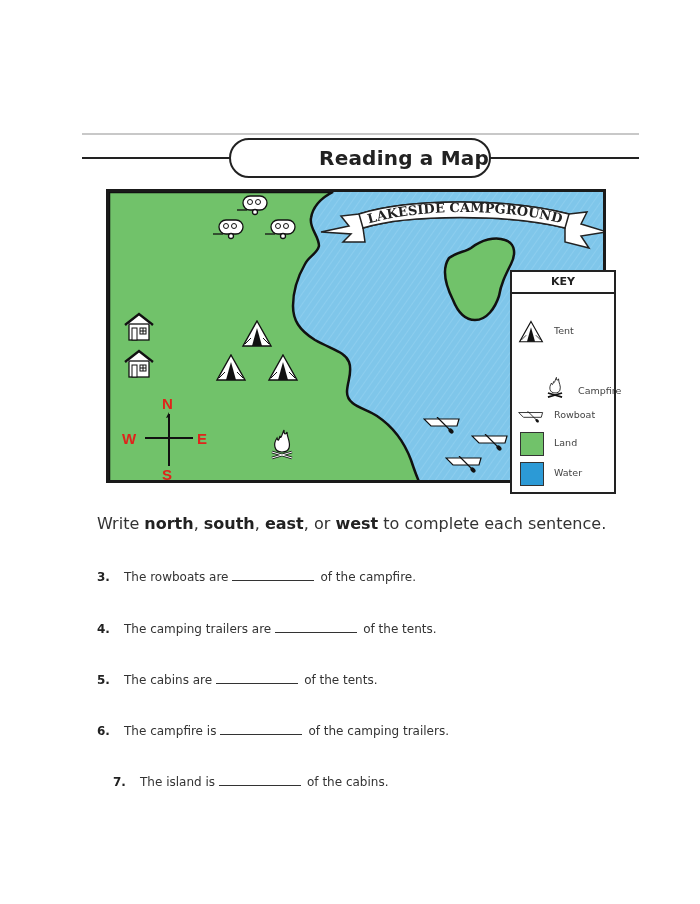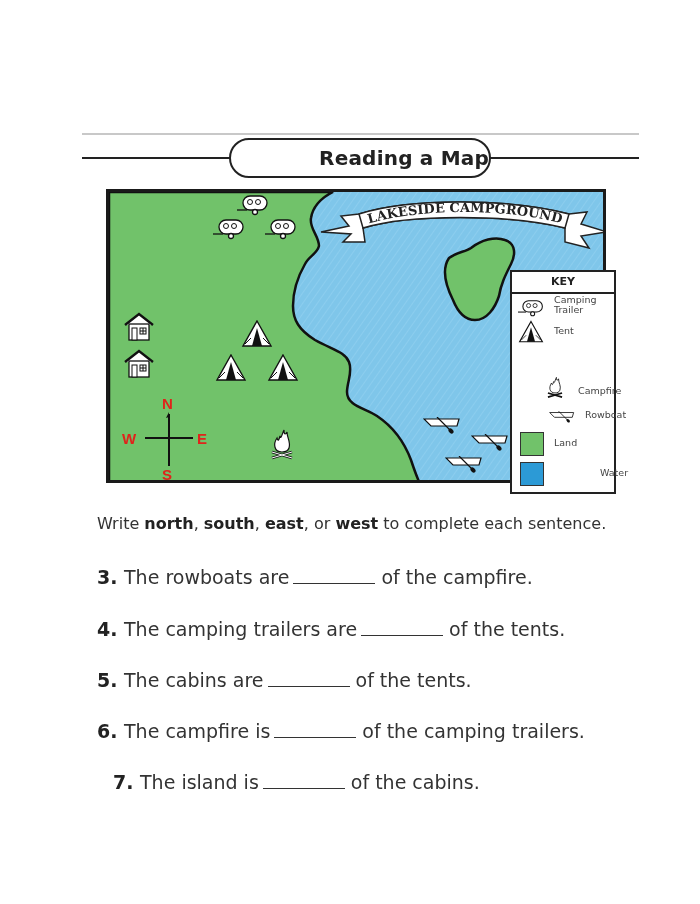--- a/index.html
+++ b/index.html
@@ -14,21 +14,21 @@
   .compass-letter{position:absolute;color:#e0231b;font-weight:bold;font-size:15px;font-family:"Liberation Sans",sans-serif;}
   .banner-text{font-family:"DejaVu Serif",serif;font-weight:bold;}
   .key{position:absolute;left:510px;top:270px;width:106px;height:224px;background:#fff;border:2px solid #222;box-sizing:border-box;}
   .key-title{height:20px;border-bottom:2px solid #222;text-align:center;font-weight:bold;font-size:11px;line-height:20px;color:#222;}
   .key-row{position:absolute;left:0;width:100%;height:28px;}
   .key-row .ki{position:absolute;left:6px;top:2px;width:26px;height:24px;}
   .key-row .kl{position:absolute;left:42px;top:0;font-size:9.5px;color:#444;line-height:10px;}
   .swatch{position:absolute;left:8px;top:2px;width:22px;height:22px;border:1px solid #333;}
   .instructions{position:absolute;left:97px;top:514px;font-size:16px;color:#333;white-space:nowrap;}
   .instructions b{color:#222;}
-  .q{position:absolute;left:97px;font-size:19px;color:#333;white-space:nowrap;}
+  .q{position:absolute;left:97px;font-size:12px;color:#333;white-space:nowrap;}
   .q .num{font-weight:bold;color:#222;display:inline-block;width:27px;}
   .blank{display:inline-block;border-bottom:1.5px solid #333;height:14px;vertical-align:baseline;margin:0 6px 0 4px;}
 </style>
 </head>
 <body>
 
 <div class="top-rule"></div>
 <div class="title-line" style="left:82px;width:148px;"></div>
 <div class="title-line" style="left:490px;width:149px;"></div>
 <div class="title-pill">
@@ -143,66 +143,56 @@
   <svg class="icon" style="left:336px;top:264px;" width="38" height="20" viewBox="0 0 38 20">
       <path d="M1,2 L36,2 L34,9 L8,9 Z" fill="#fff" stroke="#111" stroke-width="1.2"></path>
       <line x1="14" y1="0" x2="28" y2="14" stroke="#111" stroke-width="1.2"></line>
       <ellipse cx="28" cy="14" rx="2" ry="3" fill="#111" transform="rotate(-45 28 14)"></ellipse>
     </svg>
 </div>
 
 <div class="key">
   <div class="key-title">KEY</div>
 
-  <div class="key-row" style="top:22px;">
-    <svg class="ki" viewBox="0 0 32 22">
-        <rect x="6" y="2" width="24" height="14" rx="7" fill="#fff" stroke="#111" stroke-width="1.3"></rect>
-        <circle cx="13" cy="8" r="2.5" fill="none" stroke="#111"></circle>
-        <circle cx="21" cy="8" r="2.5" fill="none" stroke="#111"></circle>
-        <line x1="0" y1="16" x2="10" y2="16" stroke="#111" stroke-width="1.3"></line>
-        <circle cx="18" cy="18" r="2.5" fill="#fff" stroke="#111" stroke-width="1.3"></circle>
-      </svg>
-    <div class="kl" style="top:1px;"><span>Camping</span><br><span>Trailer</span></div>
-  </div>
 
   <div class="key-row" style="top:46px;">
     <svg class="ki" viewBox="0 0 32 28">
         <path d="M16,1 L30,26 L2,26 Z" fill="#fff" stroke="#111" stroke-width="1.4"></path>
         <path d="M16,8 L21,26 L11,26 Z" fill="#111"></path>
         <path d="M4,24 L10,18 M28,24 L22,18" stroke="#111"></path>
       </svg>
     <div class="kl" style="top:8px;"><span>Tent</span></div>
   </div>
 
 
   <div class="key-row" style="top:102px;margin-left:24px;">
     <svg class="ki" viewBox="0 0 26 34">
         <path d="M13,24 C5,24 4,16 8,10 C9,14 10,12 11,8 C12,12 13,6 15,2 C15,8 17,6 18,4 C18,10 22,14 20,20 C19,23 16,24 13,24 Z" fill="#fff" stroke="#111" stroke-width="1.2"></path>
         <path d="M3,30 L23,24 M3,24 L23,30" stroke="#111" stroke-width="2.4"></path>
       </svg>
     <div class="kl" style="top:12px;"><span>Campfire</span></div>
   </div>
 
-  <div class="key-row" style="top:132px;margin-left:31px;">
+  <div class="key-row" style="top:132px;">
     <svg class="ki" viewBox="0 0 38 20">
         <path d="M1,2 L36,2 L34,9 L8,9 Z" fill="#fff" stroke="#111" stroke-width="1.2"></path>
         <line x1="14" y1="0" x2="28" y2="14" stroke="#111" stroke-width="1.2"></line>
         <ellipse cx="28" cy="14" rx="2" ry="3" fill="#111" transform="rotate(-45 28 14)"></ellipse>
       </svg>
     <div class="kl" style="top:6px;"><span>Rowboat</span></div>
   </div>
 
   <div class="key-row" style="top:158px;">
     <div class="swatch" style="background:#71c26a;"></div>
     <div class="kl" style="top:8px;"><span>Land</span></div>
   </div>
 
   <div class="key-row" style="top:188px;">
     <div class="swatch" style="background:#2c9ad6;"></div>
-    <div class="kl" style="top:8px;margin-left:46px;"><span>Water</span></div>
+    <div class="kl" style="top:8px;"><span>Water</span></div>
   </div>
 </div>
 
 <div class="instructions"><span>Write </span><b>north</b><span>, </span><b>south</b><span>, </span><b>east</b><span>, or </span><b>west</b><span> to complete each sentence.</span></div>
 
 <div class="q" style="top:566px;">
   <span class="num">3.</span><span>The rowboats are</span><span class="blank" style="width:82px;"></span><span>of the campfire.</span>
 </div>
 <div class="q" style="top:618px;">
   <span class="num">4.</span><span>The camping trailers are</span><span class="blank" style="width:82px;"></span><span>of the tents.</span>

